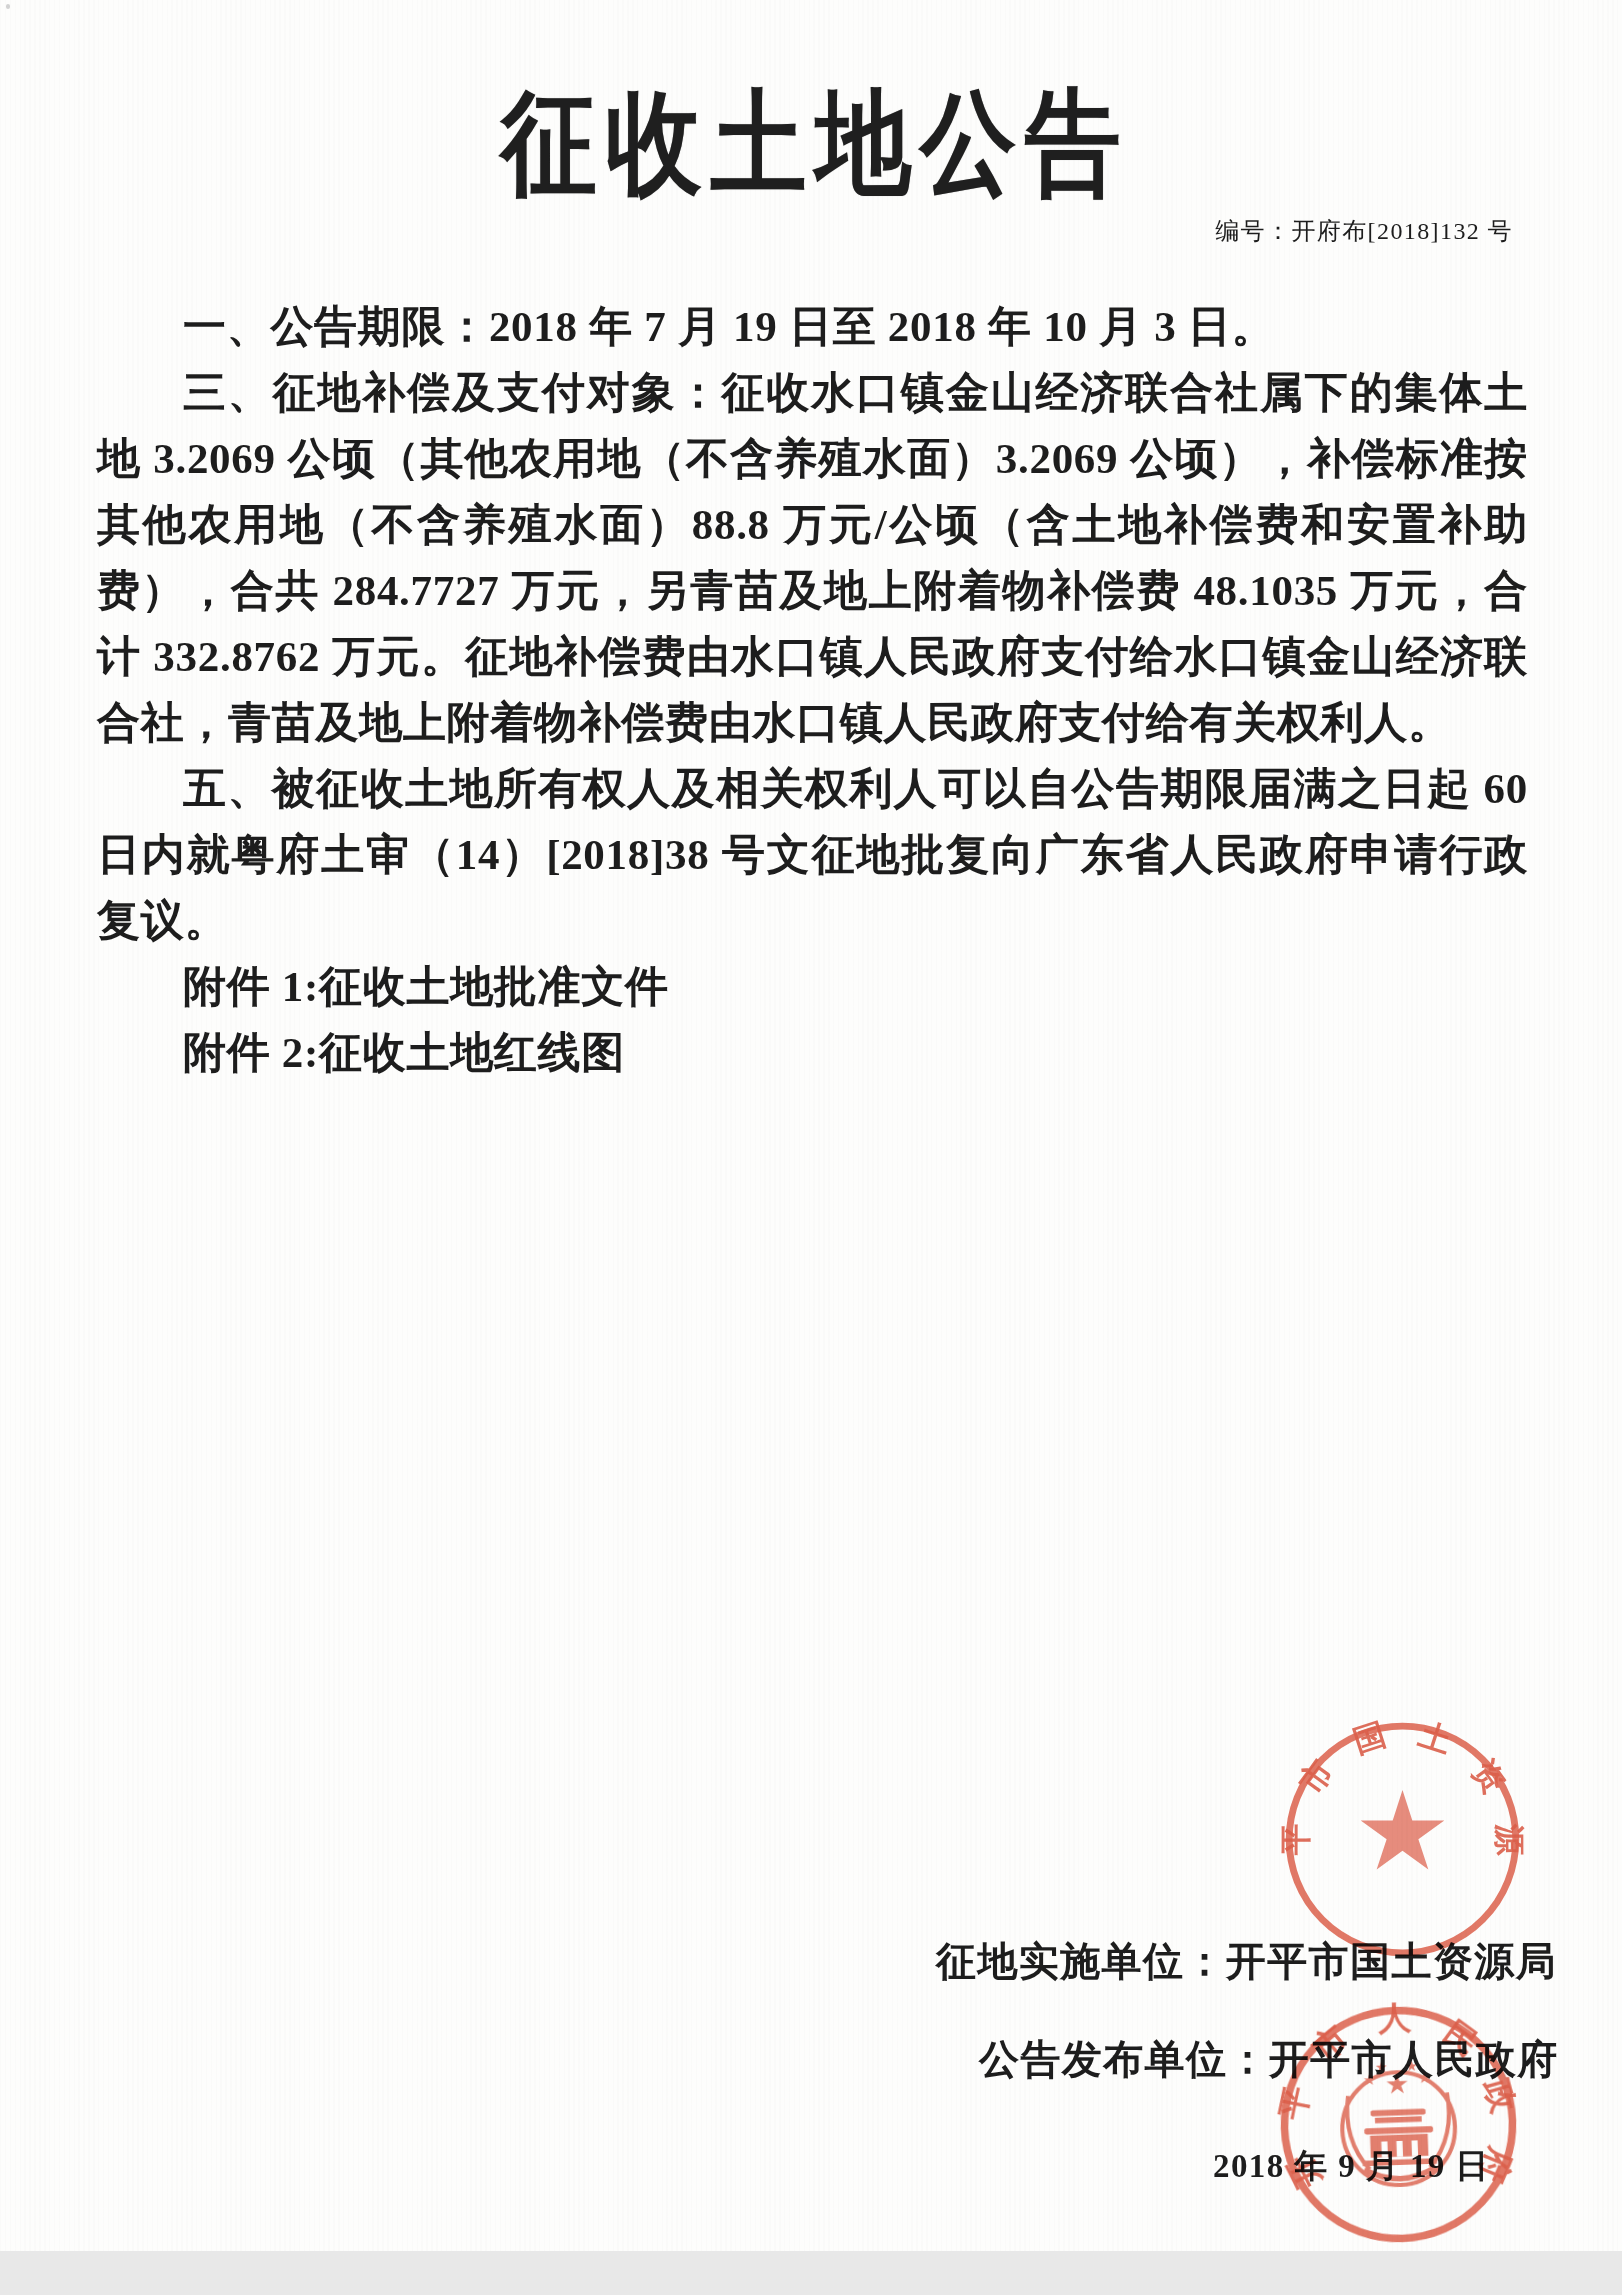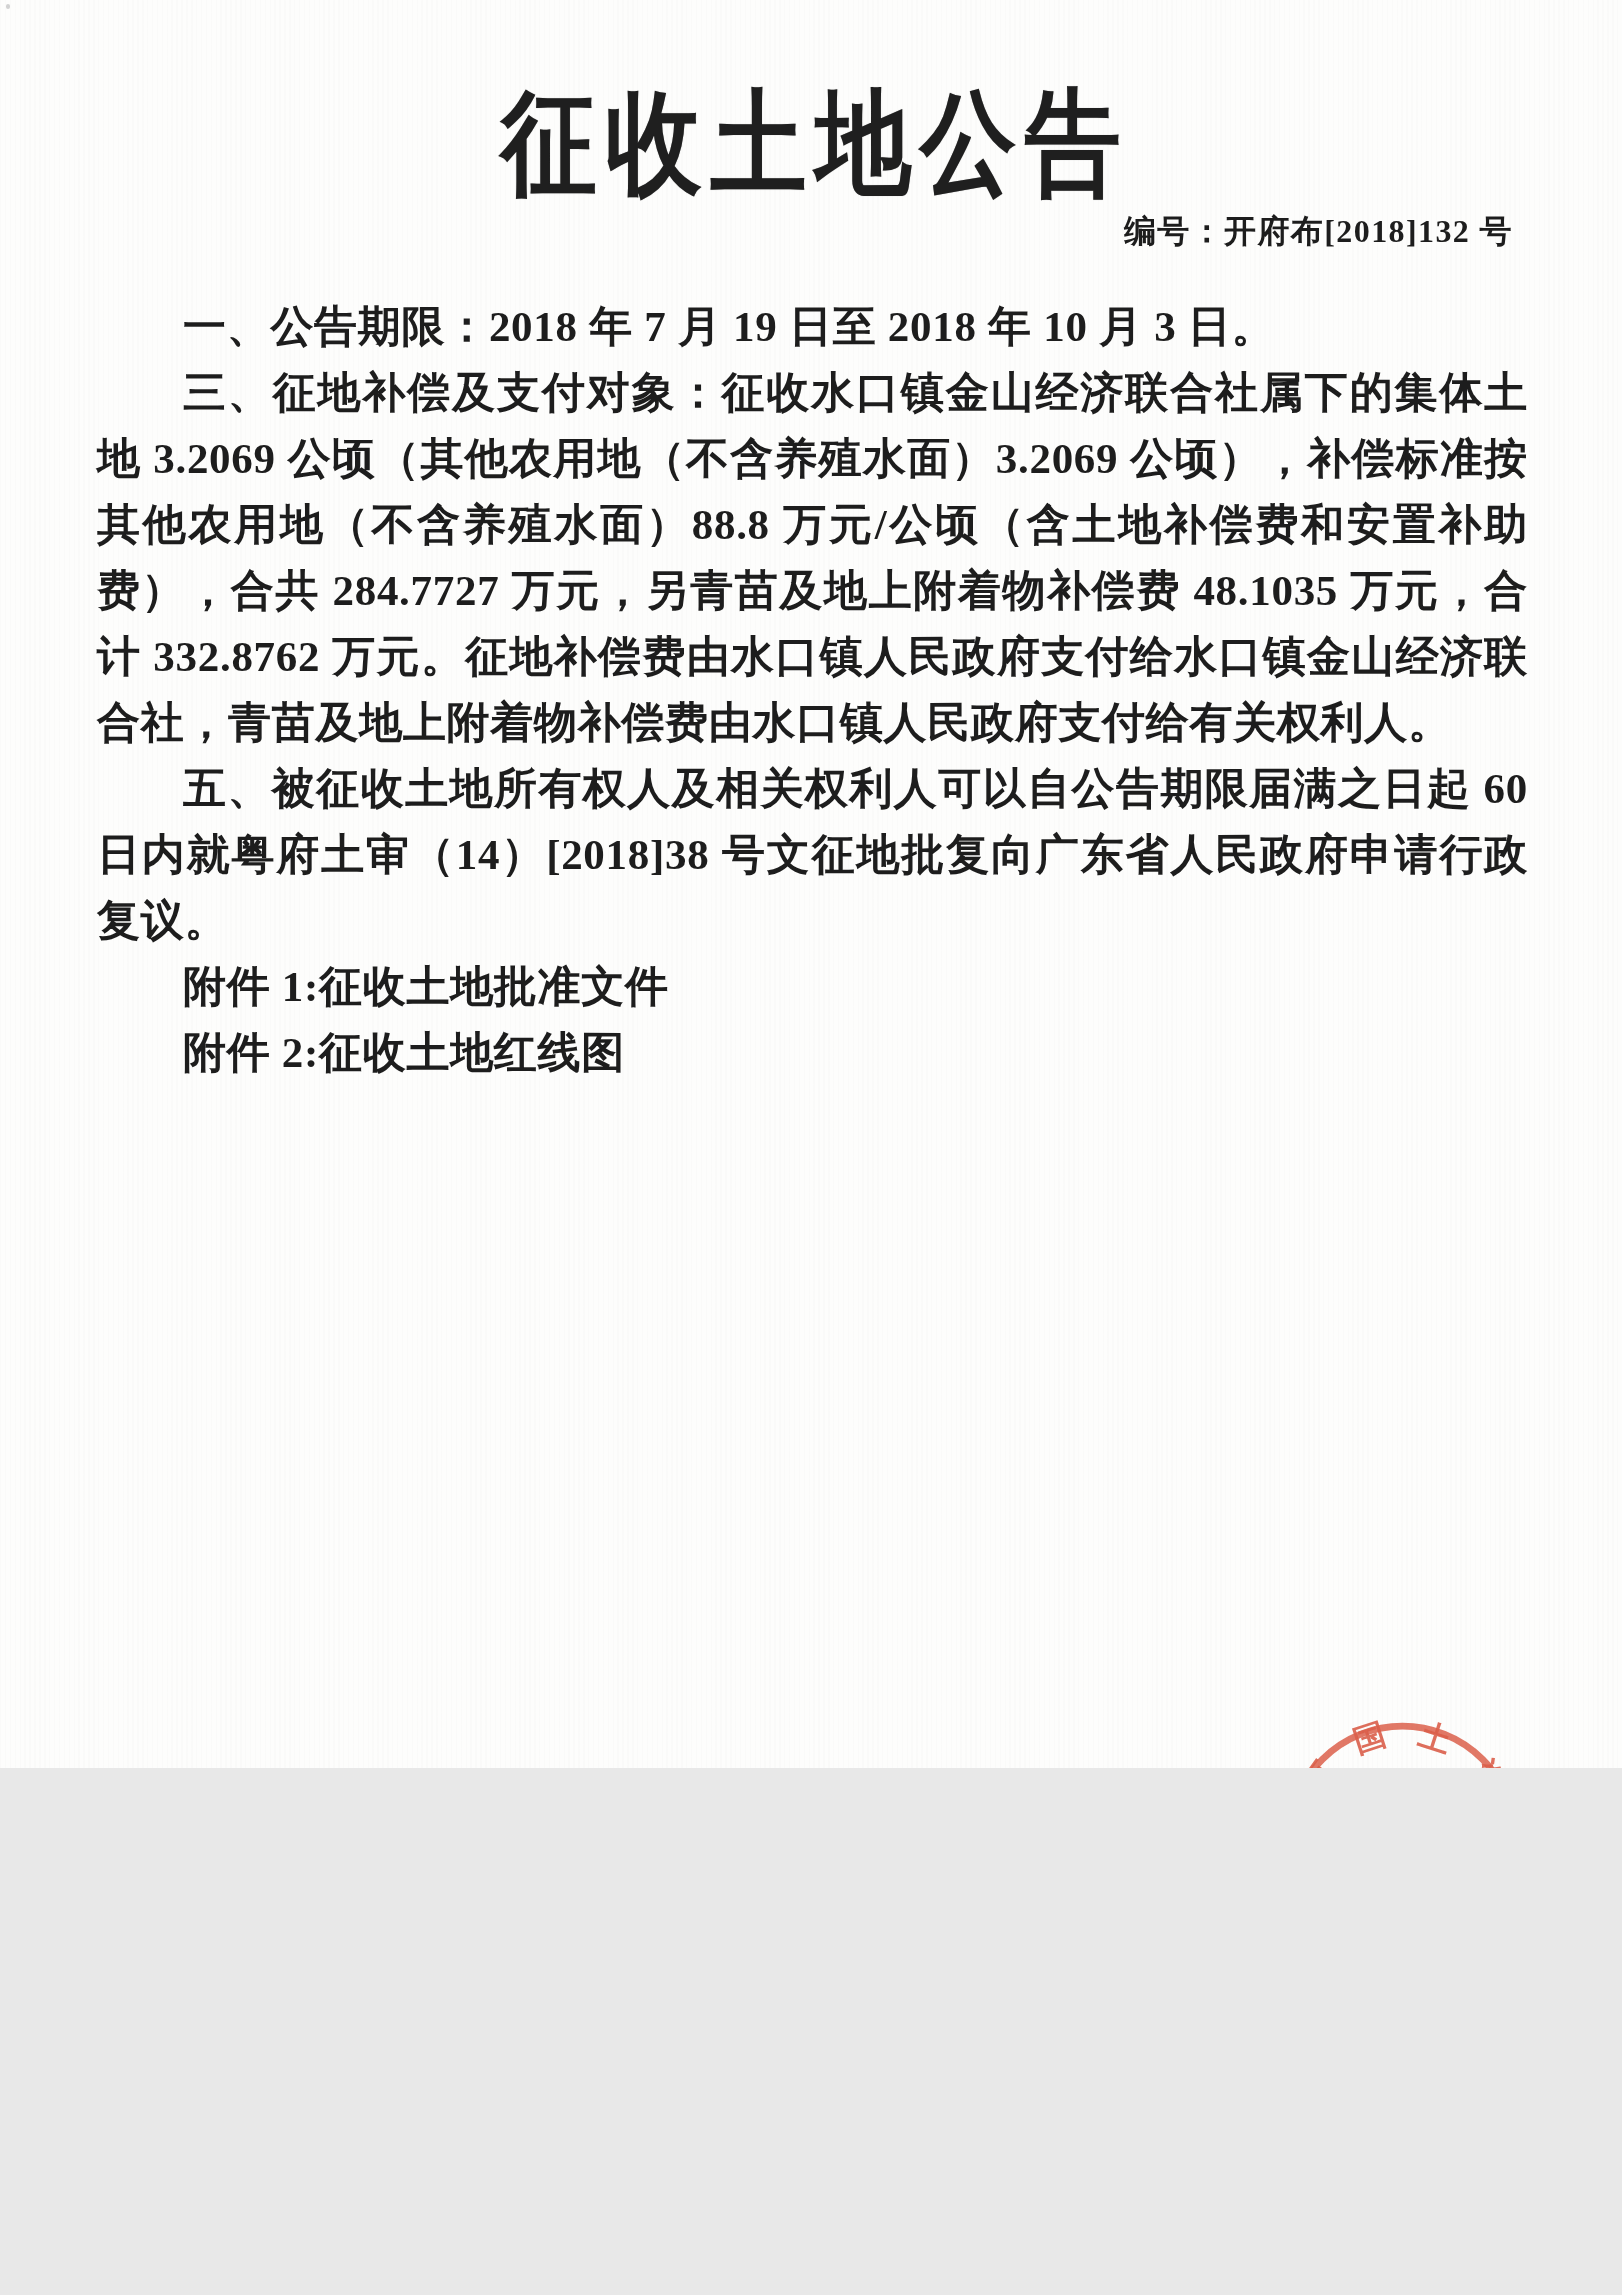--- a/index.html
+++ b/index.html
@@ -1,38 +1,38 @@
 <!DOCTYPE html>
 <html style="font-size:11px"><head>
 <meta charset="utf-8">
 <style>
   html,body{margin:0;padding:0;background:#e8e8e8;}
   .page{
     position:relative;
-    width:1623px;height:1768px;
+    width:1623px;height:2251px;
     margin:0 auto;
     background:
       repeating-linear-gradient(90deg, rgba(0,0,0,.013) 0 1.4px, rgba(0,0,0,0) 1.4px 4.9px),
       #fdfdfc;
     overflow:hidden;
     font-family:"Liberation Serif","DejaVu Serif",serif;
     color:#1d1d1d;
   }
   .title{
     position:absolute;top:82px;left:0;width:100%;
     margin:0;text-align:center;
     font-size:96px;line-height:106px;font-weight:900;
     word-spacing:-18px;letter-spacing:1.4px;
     color:#1f1f1f;
     transform:scaleY(1.18);transform-origin:50% 0;
     text-shadow:0 0 0.7px rgba(0,0,0,.45);
   }
   .doc-number{
     position:absolute;top:207px;right:110px;
-    font-size:32px;line-height:49px;font-weight:700;letter-spacing:1.4px;
+    font-size:24px;line-height:49px;font-weight:400;letter-spacing:1.4px;
   }
   .body{
     position:absolute;left:97px;top:294px;width:1431px;
     font-size:43px;line-height:66px;font-weight:700;
     text-align:justify;text-justify:inter-ideograph;
     letter-spacing:0.7px;
   }
   .body p{margin:0;text-indent:2em;}
   .sign-line{
     position:absolute;

